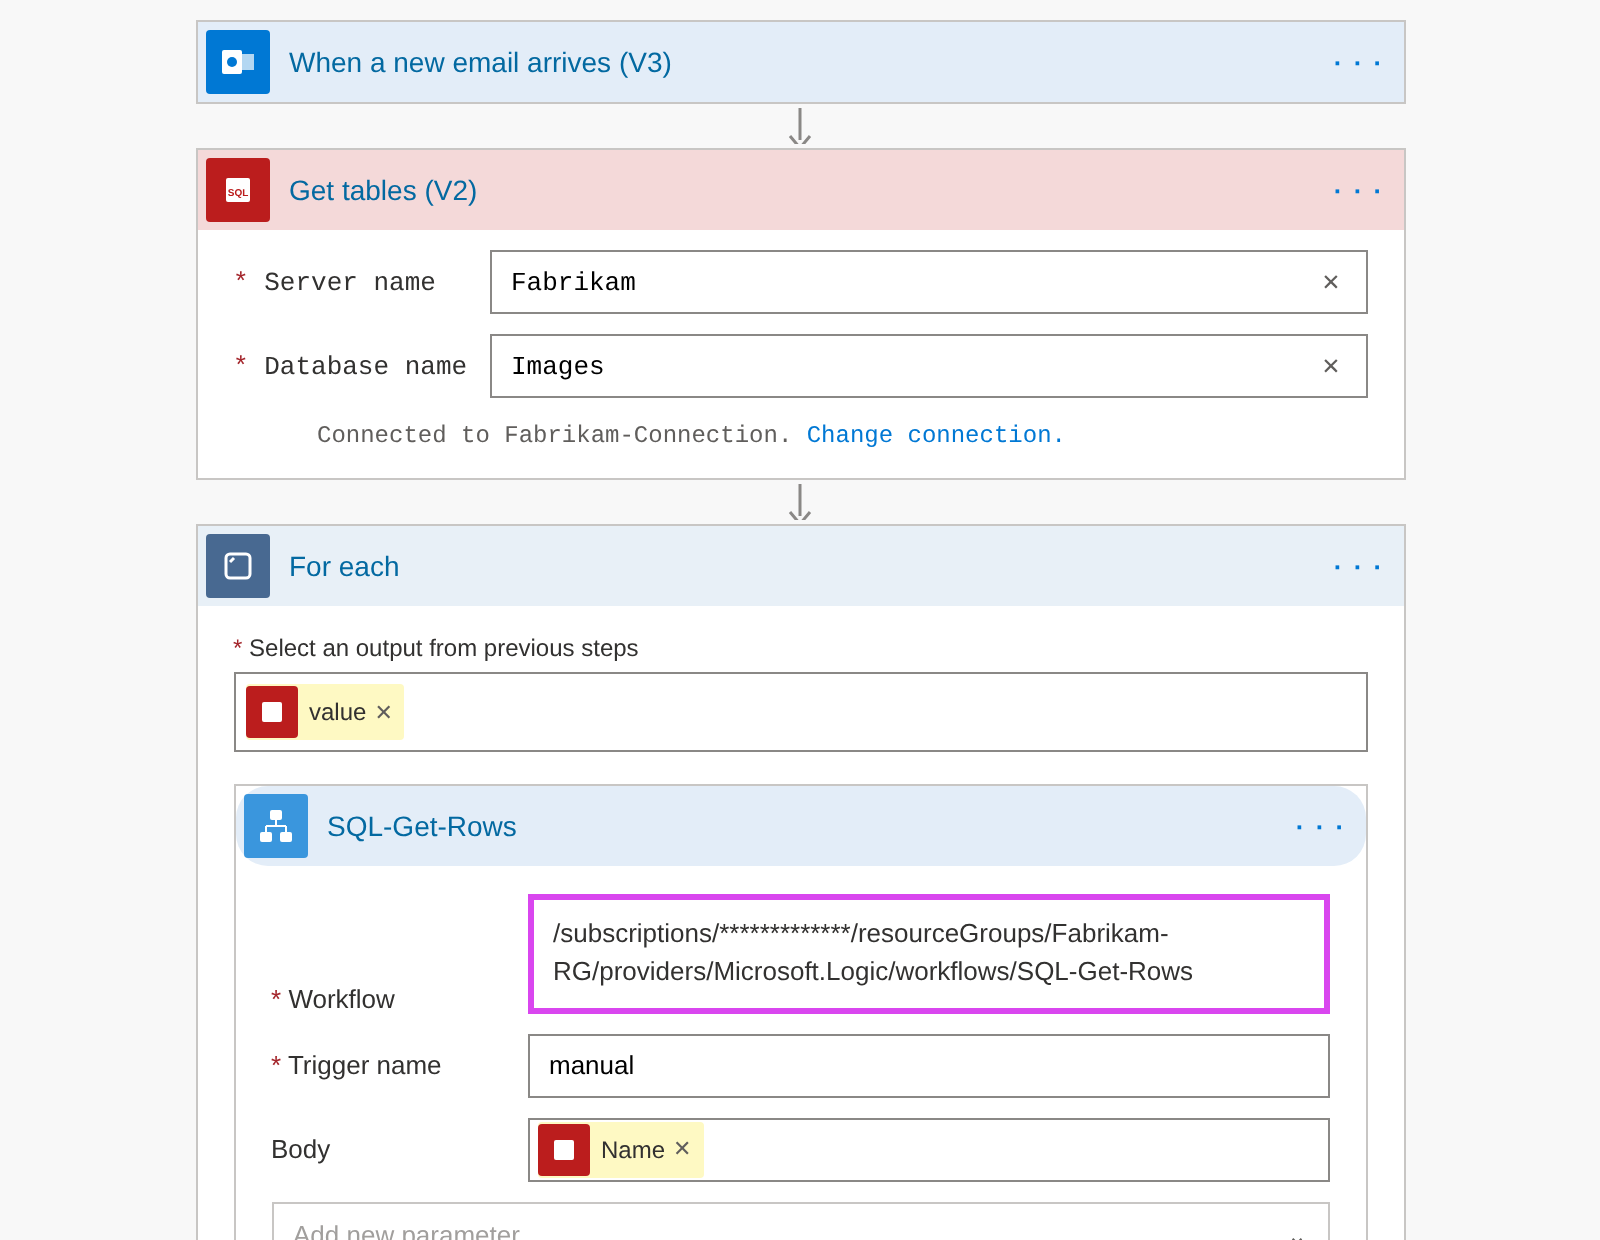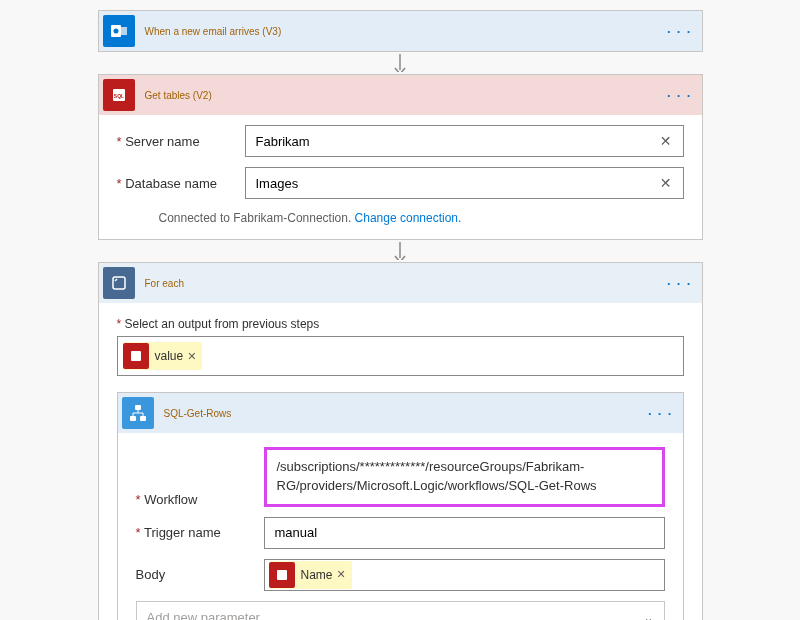--- a/index.html
+++ b/index.html
@@ -20,47 +20,47 @@
     }
     .step-header {
       display: flex;
       align-items: center;
       height: 40px;
       padding: 0 8px 0 0;
     }
     .step-header.outlook { background: #e3edf8; }
     .step-header.sql { background: #f4d9d9; }
     .step-header.control { background: #e8f0f7; }
-    .step-header.sqlrows { background: #e3edf8; }
+    .step-header.sqlrows { background: #e3edf8; border-radius: 16px; }
     .icon-box {
       width: 32px; height: 32px;
       margin: 4px 10px 4px 4px;
       display: flex; align-items: center; justify-content: center;
       border-radius: 2px;
       flex-shrink: 0;
     }
     .icon-box.outlook { background: #0078d4; }
     .icon-box.sql { background: #bb1d1d; }
     .icon-box.control { background: #486991; }
     .icon-box.logic { background: #3a96dd; }
-    .step-title { flex: 1; font-size: 10px; color: #a16207; }
+    .step-title { flex: 1; font-size: 14px; color: #0369a1; }
     .more-btn {
       width: 28px; height: 28px;
       display: flex; align-items: center; justify-content: center;
       color: #0078d4; cursor: pointer;
       letter-spacing: 1px;
       font-weight: bold;
     }
     .arrow-down {
       width: 1px; height: 18px;
       display: flex; flex-direction: column; align-items: center;
       margin: 2px 0;
     }
     .arrow-down svg { display: block; }
-    .step-body { padding: 10px 18px 12px; }
+    .step-body { padding: 10px 18px 12px; font-family: Liberation Mono, monospace; }
     .form-row {
       display: flex; align-items: center;
       margin-bottom: 10px;
     }
     .form-label {
       width: 128px;
       font-size: 13px;
       flex-shrink: 0;
     }
     .form-label .req { color: #a4262c; }

